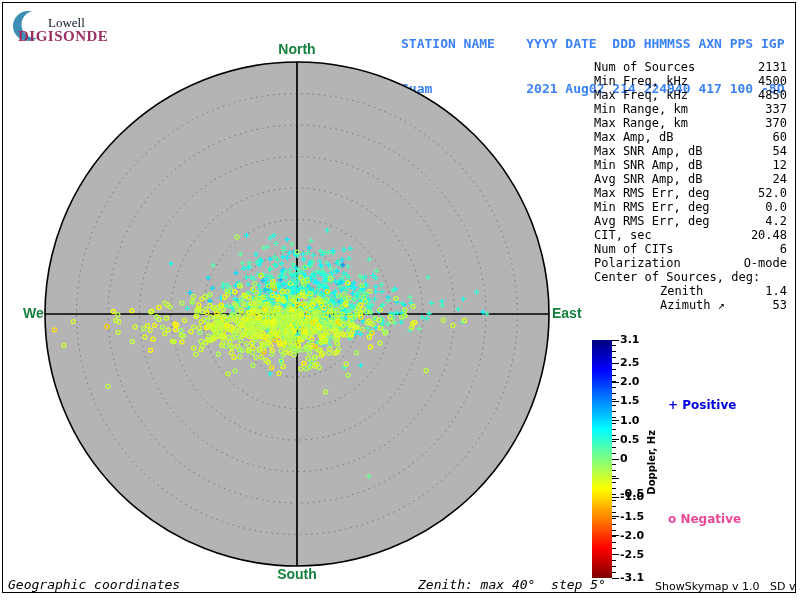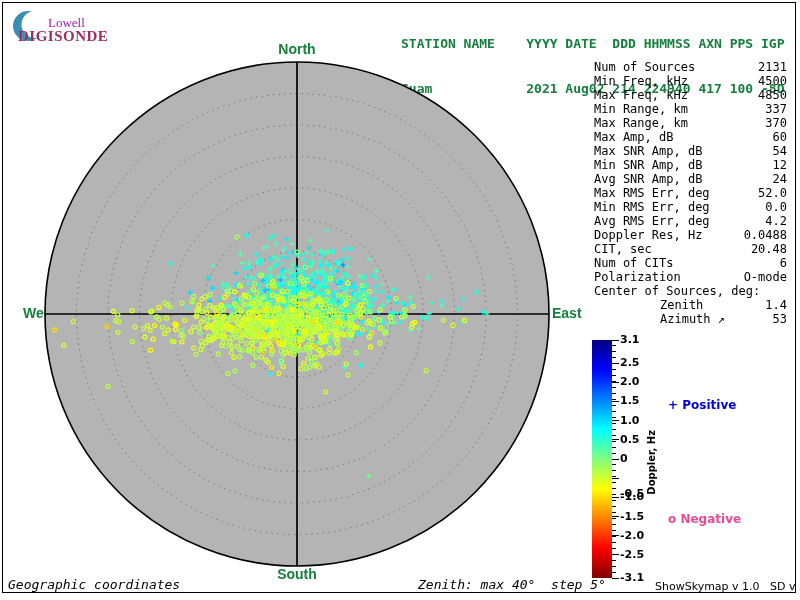--- a/index.html
+++ b/index.html
@@ -2,25 +2,25 @@
 <html><head>
 <meta charset="utf-8">
 <style>
   html,body{margin:0;padding:0;}
   body{width:800px;height:600px;background:#fff;font-family:"DejaVu Sans",sans-serif;}
   .stage{position:relative;width:800px;height:600px;background:#fff;overflow:hidden;}
   .frame{position:absolute;left:2px;top:2px;width:792px;height:589px;border:1.5px solid #000;}
 
   
   .logo{position:absolute;left:10px;top:7px;width:120px;height:40px;}
-  .logo-lowell{position:absolute;left:38px;top:8px;font:13px "Liberation Serif",serif;color:#a21caf;}
+  .logo-lowell{position:absolute;left:38px;top:8px;font:13px "Liberation Serif",serif;color:#0f172a;}
   .logo-digisonde{position:absolute;left:8px;top:21px;font:bold 15px "Liberation Serif",serif;color:#9c2f62;letter-spacing:.5px;}
 
   
-  .hdr{position:absolute;left:401px;top:6px;font:bold 13px "DejaVu Sans Mono",monospace;color:#15803d;white-space:pre;line-height:15px;}
+  .hdr{position:absolute;left:401px;top:6px;font:bold 13px "DejaVu Sans Mono",monospace;color:#3b82f6;white-space:pre;line-height:15px;}
 
   
   .dir{position:absolute;font:bold 14px "Liberation Sans",sans-serif;color:#15803d;}
   .dir-n{left:247px;top:41px;width:100px;text-align:center;}
   .dir-s{left:247px;top:566px;width:100px;text-align:center;}
   .dir-w{left:23px;top:305px;text-align:center;}
   .dir-e{left:552px;top:305px;}
 
   
   .stats{position:absolute;left:594px;top:60px;width:193px;font:12px "DejaVu Sans Mono",monospace;color:#000;}
@@ -1760,21 +1760,20 @@
       <div class="srow"><span>Max Freq, kHz</span><span class="sval">4850</span></div>
       <div class="srow"><span>Min Range, km</span><span class="sval">337</span></div>
       <div class="srow"><span>Max Range, km</span><span class="sval">370</span></div>
       <div class="srow"><span>Max Amp, dB</span><span class="sval">60</span></div>
       <div class="srow"><span>Max SNR Amp, dB</span><span class="sval">54</span></div>
       <div class="srow"><span>Min SNR Amp, dB</span><span class="sval">12</span></div>
       <div class="srow"><span>Avg SNR Amp, dB</span><span class="sval">24</span></div>
       <div class="srow"><span>Max RMS Err, deg</span><span class="sval">52.0</span></div>
       <div class="srow"><span>Min RMS Err, deg</span><span class="sval">0.0</span></div>
       <div class="srow"><span>Avg RMS Err, deg</span><span class="sval">4.2</span></div>
-      <div class="srow"><span>Doppler Res, Hz</span><span class="sval">0.0488</span></div>
       <div class="srow"><span>CIT, sec</span><span class="sval">20.48</span></div>
       <div class="srow"><span>Num of CITs</span><span class="sval">6</span></div>
       <div class="srow"><span>Polarization</span><span class="sval">O-mode</span></div>
       <div class="srow"><span>Center of Sources, deg:</span><span class="sval"></span></div>
       <div class="srow ind"><span>Zenith</span><span class="sval">1.4</span></div>
       <div class="srow ind"><span>Azimuth ↗</span><span class="sval">53</span></div>
     </div>
 
   <div class="cbar" style="background: linear-gradient(rgb(0, 0, 128) 0%, rgb(0, 0, 170) 4.2%, rgb(0, 0, 212) 8.3%, rgb(0, 0, 255) 12.5%, rgb(0, 42, 255) 16.7%, rgb(0, 85, 255) 20.8%, rgb(0, 128, 255) 25%, rgb(0, 170, 255) 29.2%, rgb(0, 212, 255) 33.3%, rgb(0, 255, 255) 37.5%, rgb(43, 255, 212) 41.7%, rgb(85, 255, 170) 45.8%, rgb(128, 255, 128) 50%, rgb(170, 255, 85) 54.2%, rgb(213, 255, 42) 58.3%, rgb(255, 255, 0) 62.5%, rgb(255, 213, 0) 66.7%, rgb(255, 170, 0) 70.8%, rgb(255, 128, 0) 75%, rgb(255, 85, 0) 79.2%, rgb(255, 42, 0) 83.3%, rgb(255, 0, 0) 87.5%, rgb(213, 0, 0) 91.7%, rgb(170, 0, 0) 95.8%, rgb(128, 0, 0) 100%);"></div>
   <div class="cbar-ticks">

